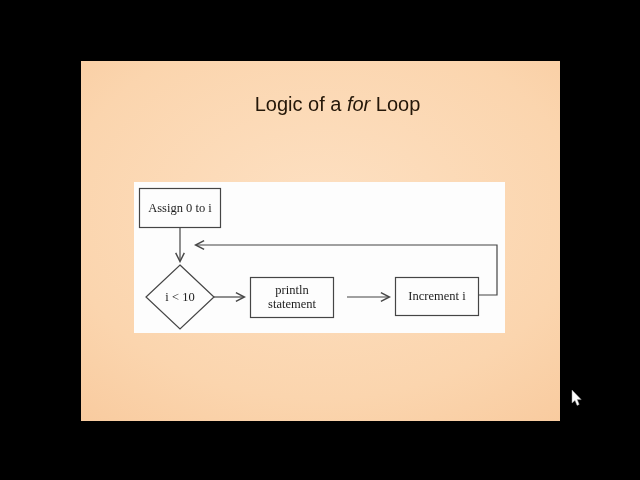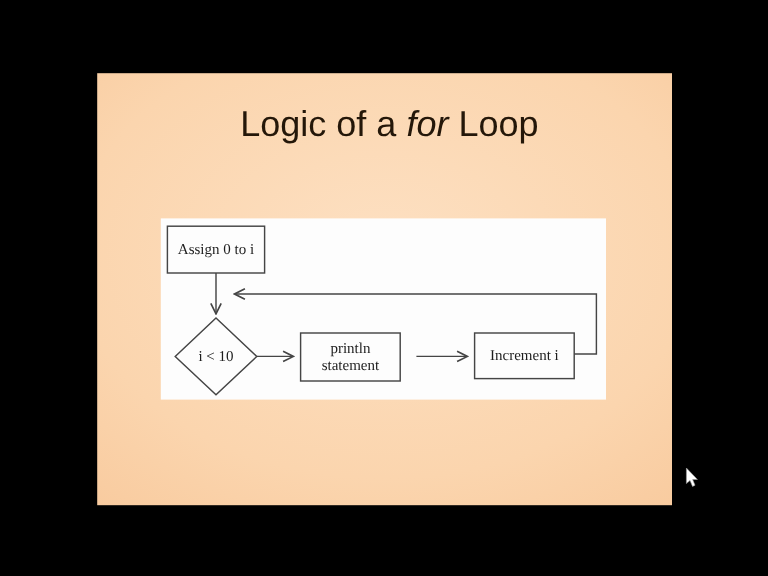--- a/index.html
+++ b/index.html
@@ -21,25 +21,25 @@
     position: absolute;
     left: 81px;
     top: 61px;
     width: 479px;
     height: 360px;
     background: radial-gradient(120% 115% at 50% 42%,
                 #fde0c2 0%, #fbd5ae 45%, #f8c99c 70%, #f3b787 100%);
   }
   .slide-title {
     position: absolute;
-    left: 4px;
+    left: 17px;
     top: 25px;
     width: 100%;
     text-align: center;
-    font-size: 30px;
+    font-size: 20px;
     line-height: 36px;
     color: #241709;
     font-family: "Liberation Sans", sans-serif;
     white-space: nowrap;
   }
   .slide-title .italic { font-style: italic; }
   .flowchart-panel {
     position: absolute;
     left: 53px;
     top: 121px;

